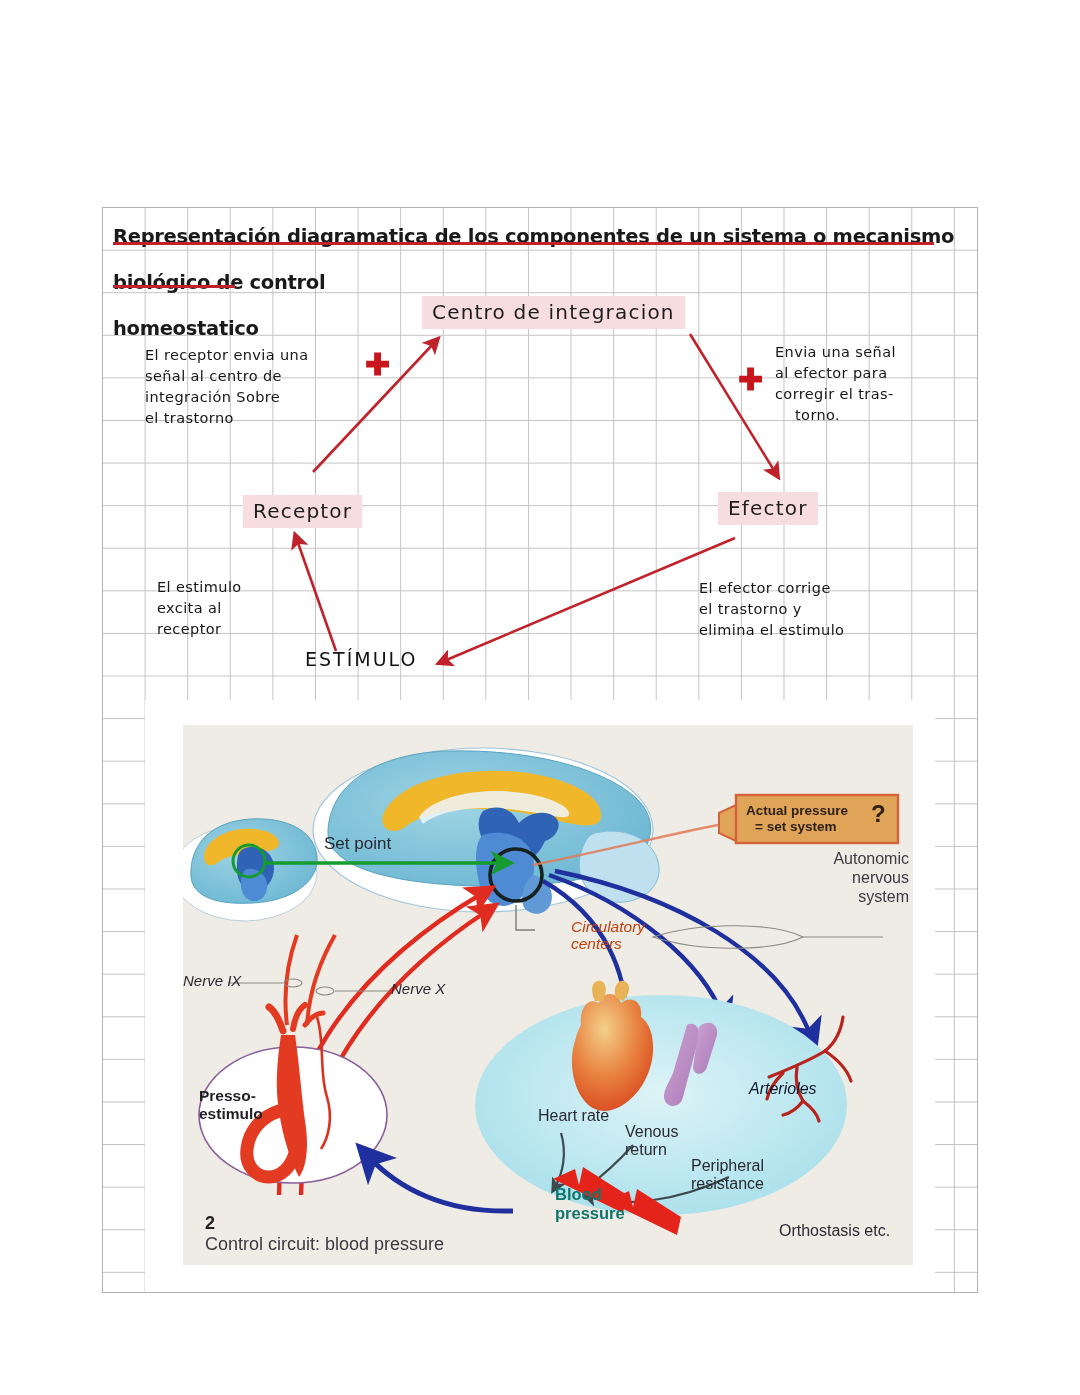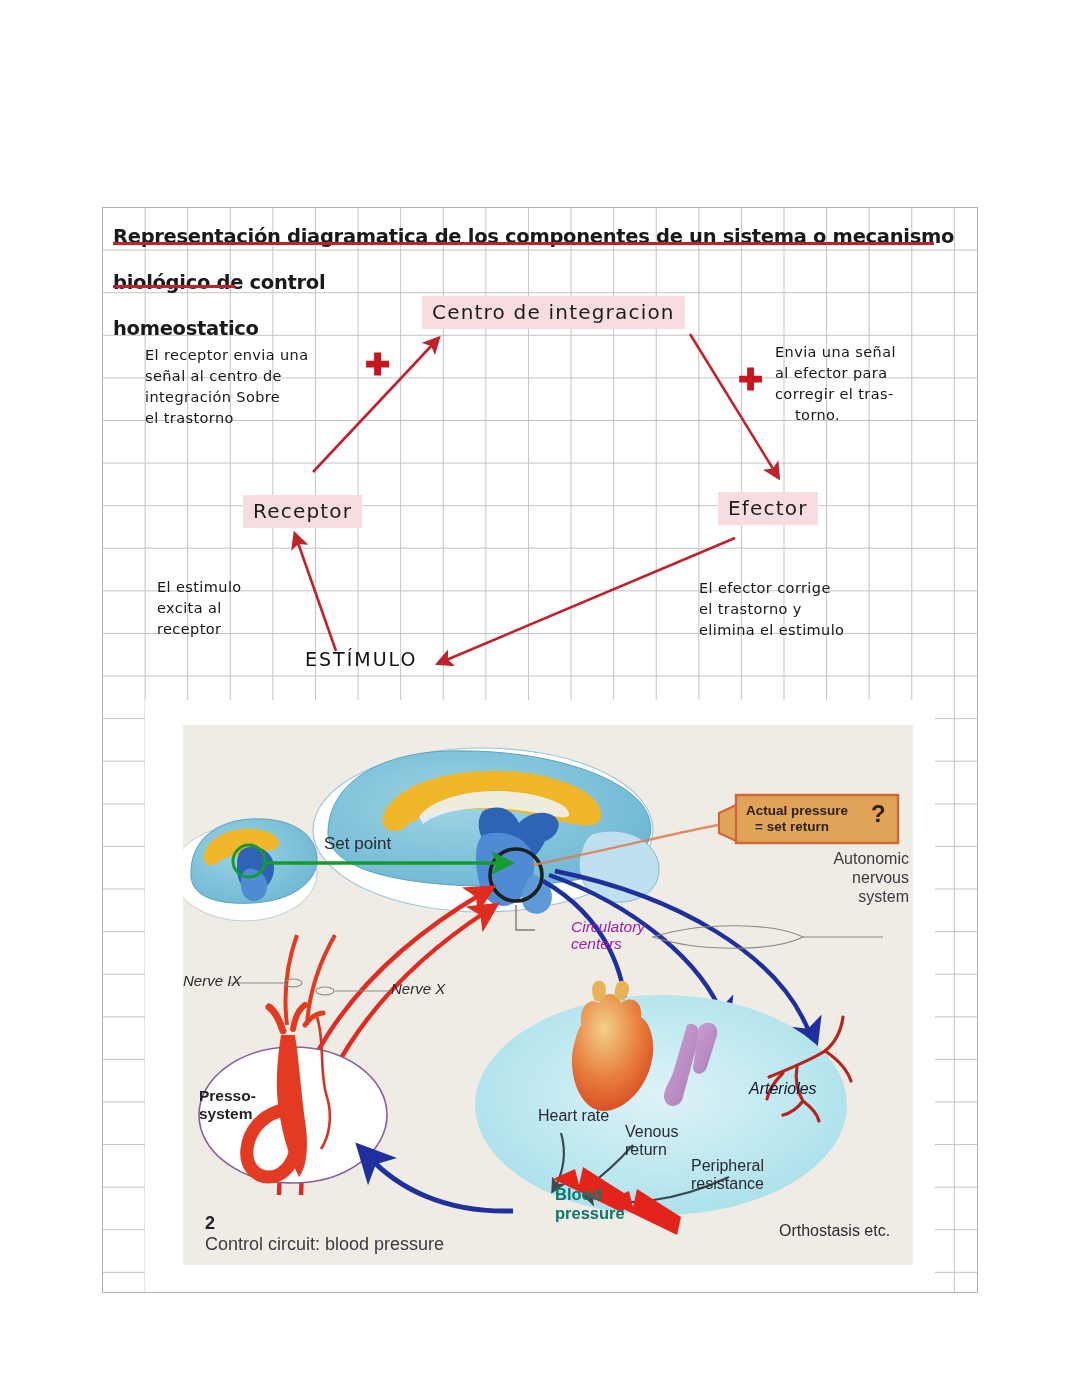--- a/index.html
+++ b/index.html
@@ -301,39 +301,39 @@
       </g>
 
       <g>
         <path d="M536,88 L553,80 L553,116 L536,108 Z" fill="#e0a458" stroke="#d4623a" stroke-width="2"></path>
         <rect x="553" y="70" width="162" height="48" fill="#e0a458" stroke="#d4623a" stroke-width="2.4"></rect>
       </g>
     </svg>
 
     
     <div class="fig-lbl fig-bold" style="left:563px;top:78px;font-size:13.5px;color:#2e2117;">Actual pressure</div>
-    <div class="fig-lbl fig-bold" style="left:572px;top:94px;font-size:13.5px;color:#2e2117;">= set return</div>
+    <div class="fig-lbl fig-bold" style="left:572px;top:94px;font-size:13.5px;color:#2e2117;">= set system</div>
     <div class="fig-lbl fig-bold" style="left:688px;top:75px;font-size:24px;color:#2e2117;">?</div>
 
     
     <div class="fig-lbl" style="left:141px;top:109px;font-size:17px;color:#2a2a33;">Set point</div>
 
     <div class="fig-lbl" style="left:636px;top:124px;font-size:16px;line-height:19px;text-align:right;width:90px;color:#3a3a42;">Autonomic
 nervous
 system</div>
 
-    <div class="fig-lbl fig-italic" style="left:388px;top:193px;font-size:15.5px;line-height:17px;color:#a21caf;">Circulatory
+    <div class="fig-lbl fig-italic" style="left:388px;top:193px;font-size:15.5px;line-height:17px;color:#c2410c;">Circulatory
 centers</div>
 
     <div class="fig-lbl fig-italic" style="left:0px;top:247px;font-size:15px;color:#2a2a33;">Nerve IX</div>
 
     <div class="fig-lbl fig-italic" style="left:208px;top:255px;font-size:15px;color:#2a2a33;">Nerve X</div>
 
     <div class="fig-lbl fig-bold" style="left:16px;top:362px;font-size:15.5px;line-height:18px;color:#1f1f26;">Presso-
-system</div>
+estimulo</div>
 
     <div class="fig-lbl" style="left:355px;top:382px;font-size:16px;color:#2a2a33;">Heart rate</div>
 
     <div class="fig-lbl" style="left:442px;top:398px;font-size:16px;line-height:18px;color:#2a2a33;">Venous
 return</div>
 
     <div class="fig-lbl fig-italic" style="left:566px;top:355px;font-size:16px;color:#0f172a;">Arterioles</div>
 
     <div class="fig-lbl" style="left:508px;top:432px;font-size:16px;line-height:18px;color:#2a2a33;">Peripheral
 resistance</div>

